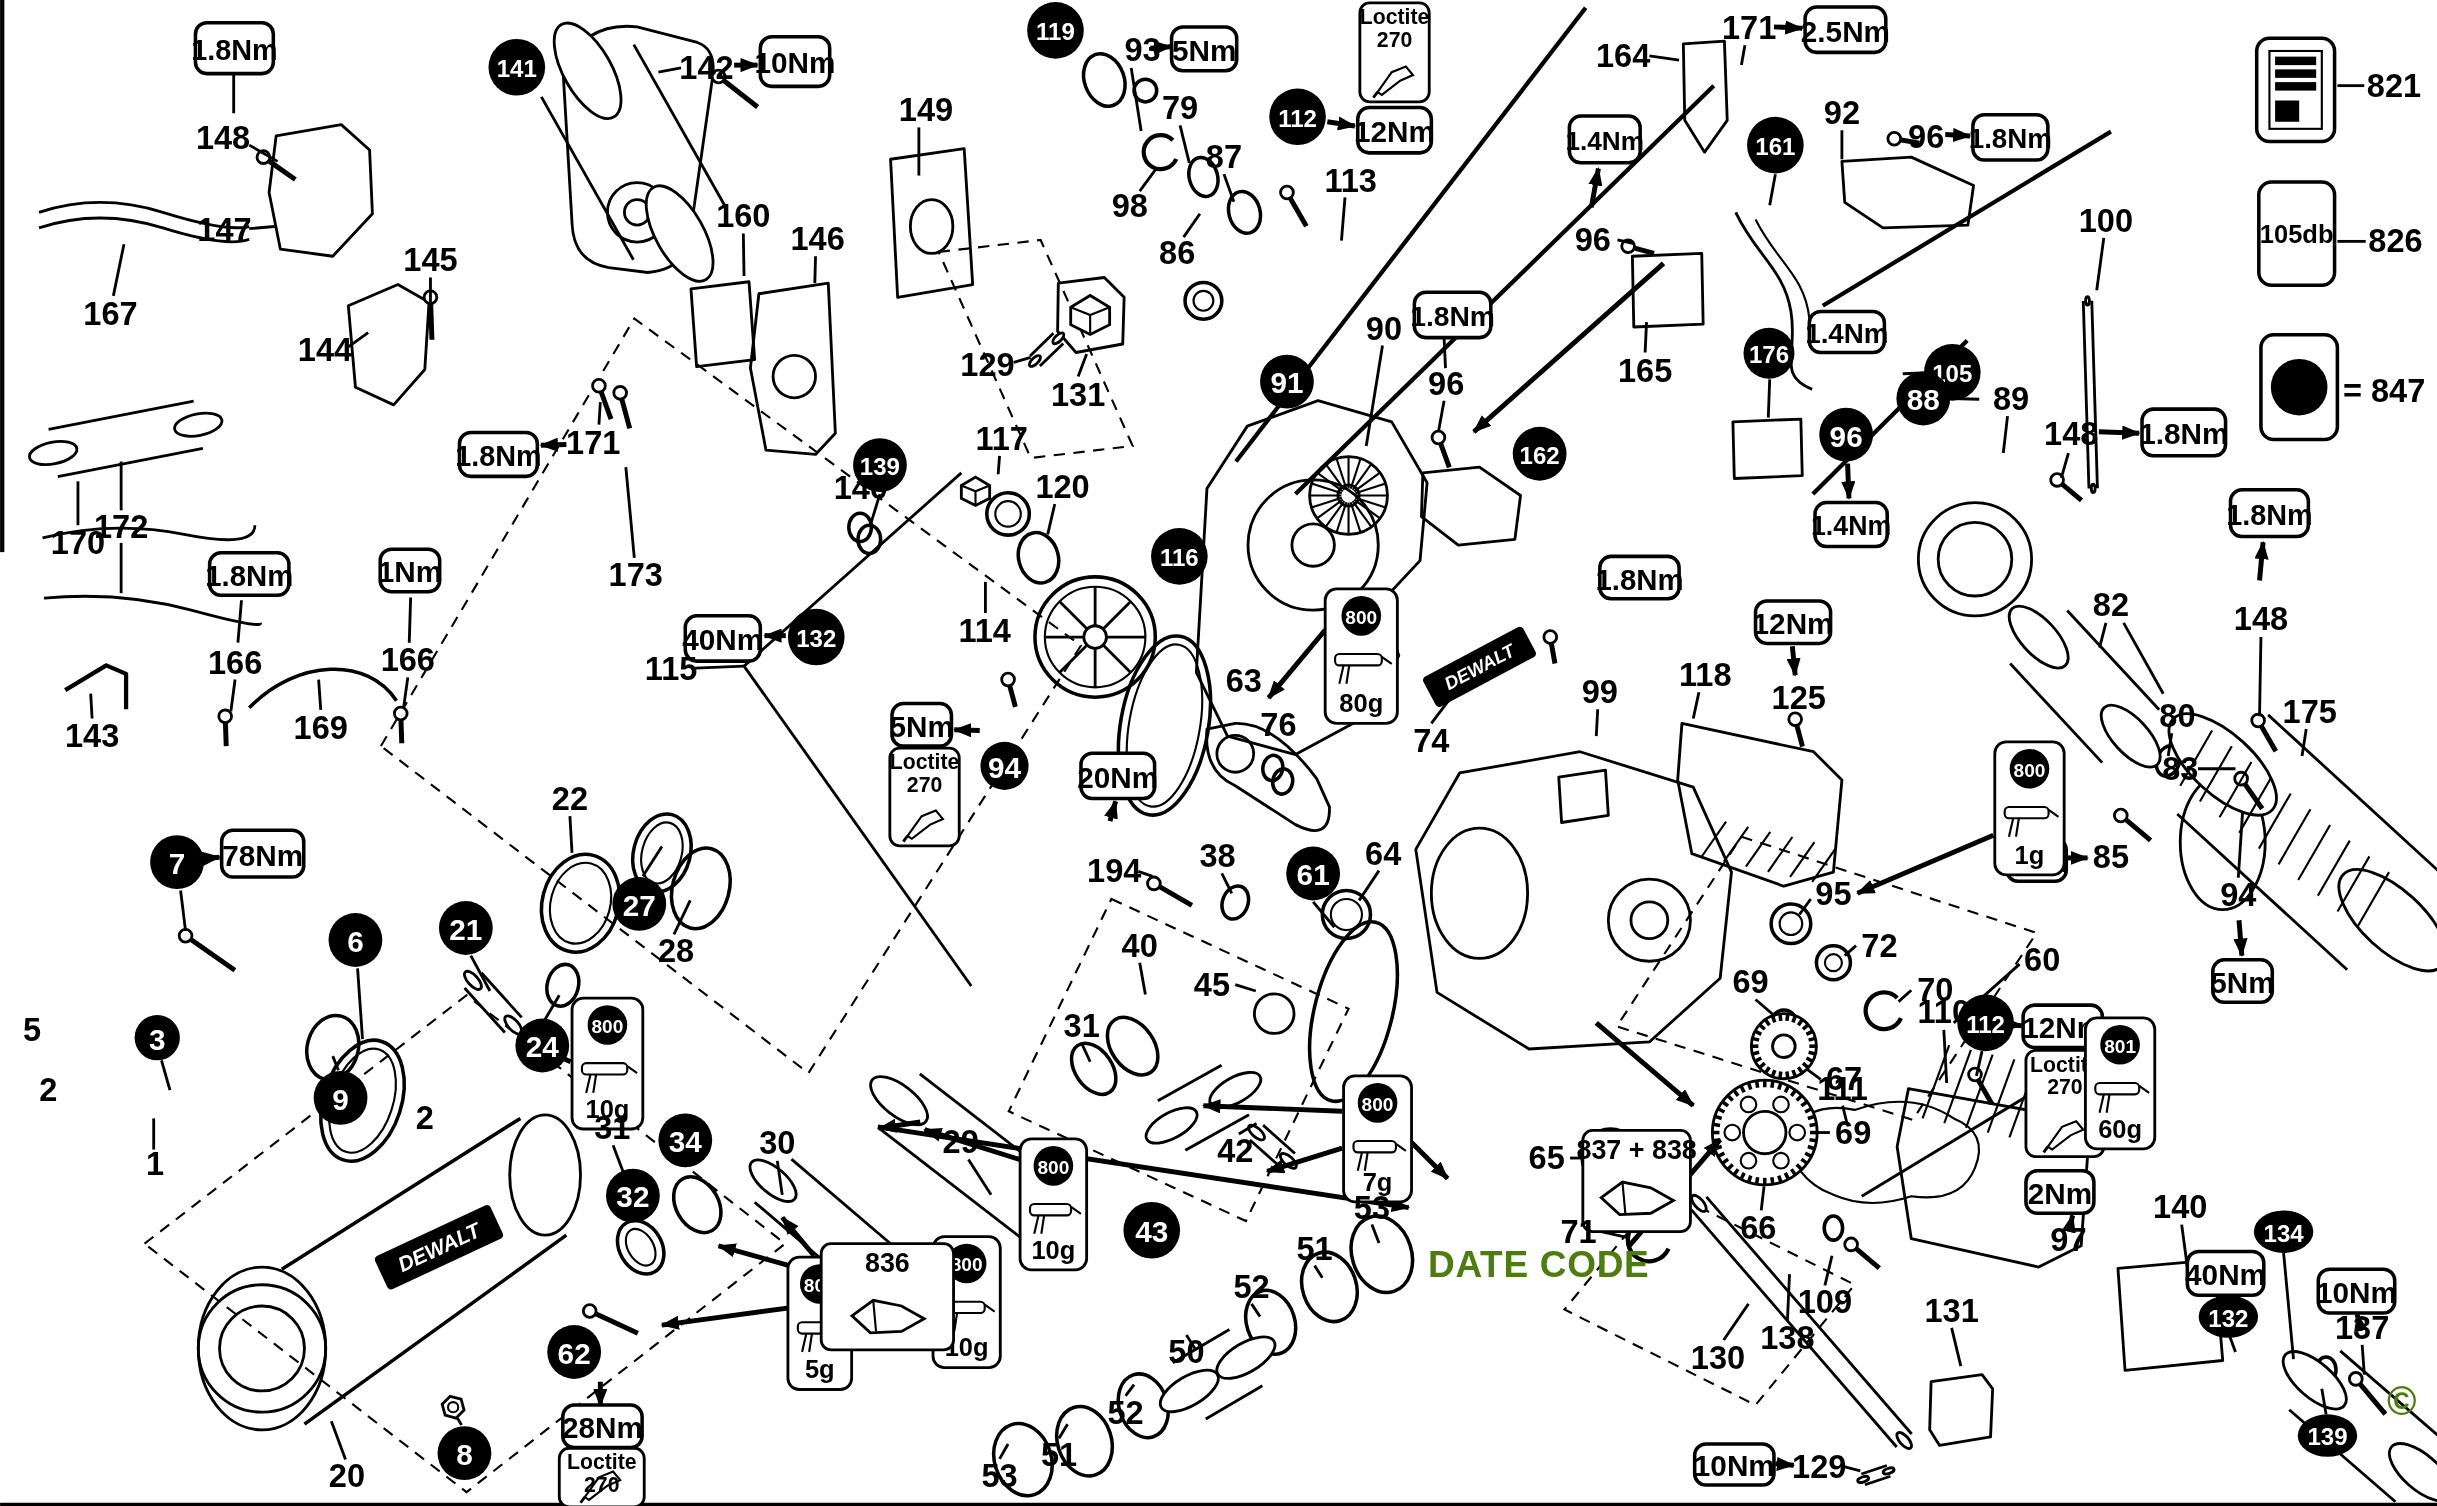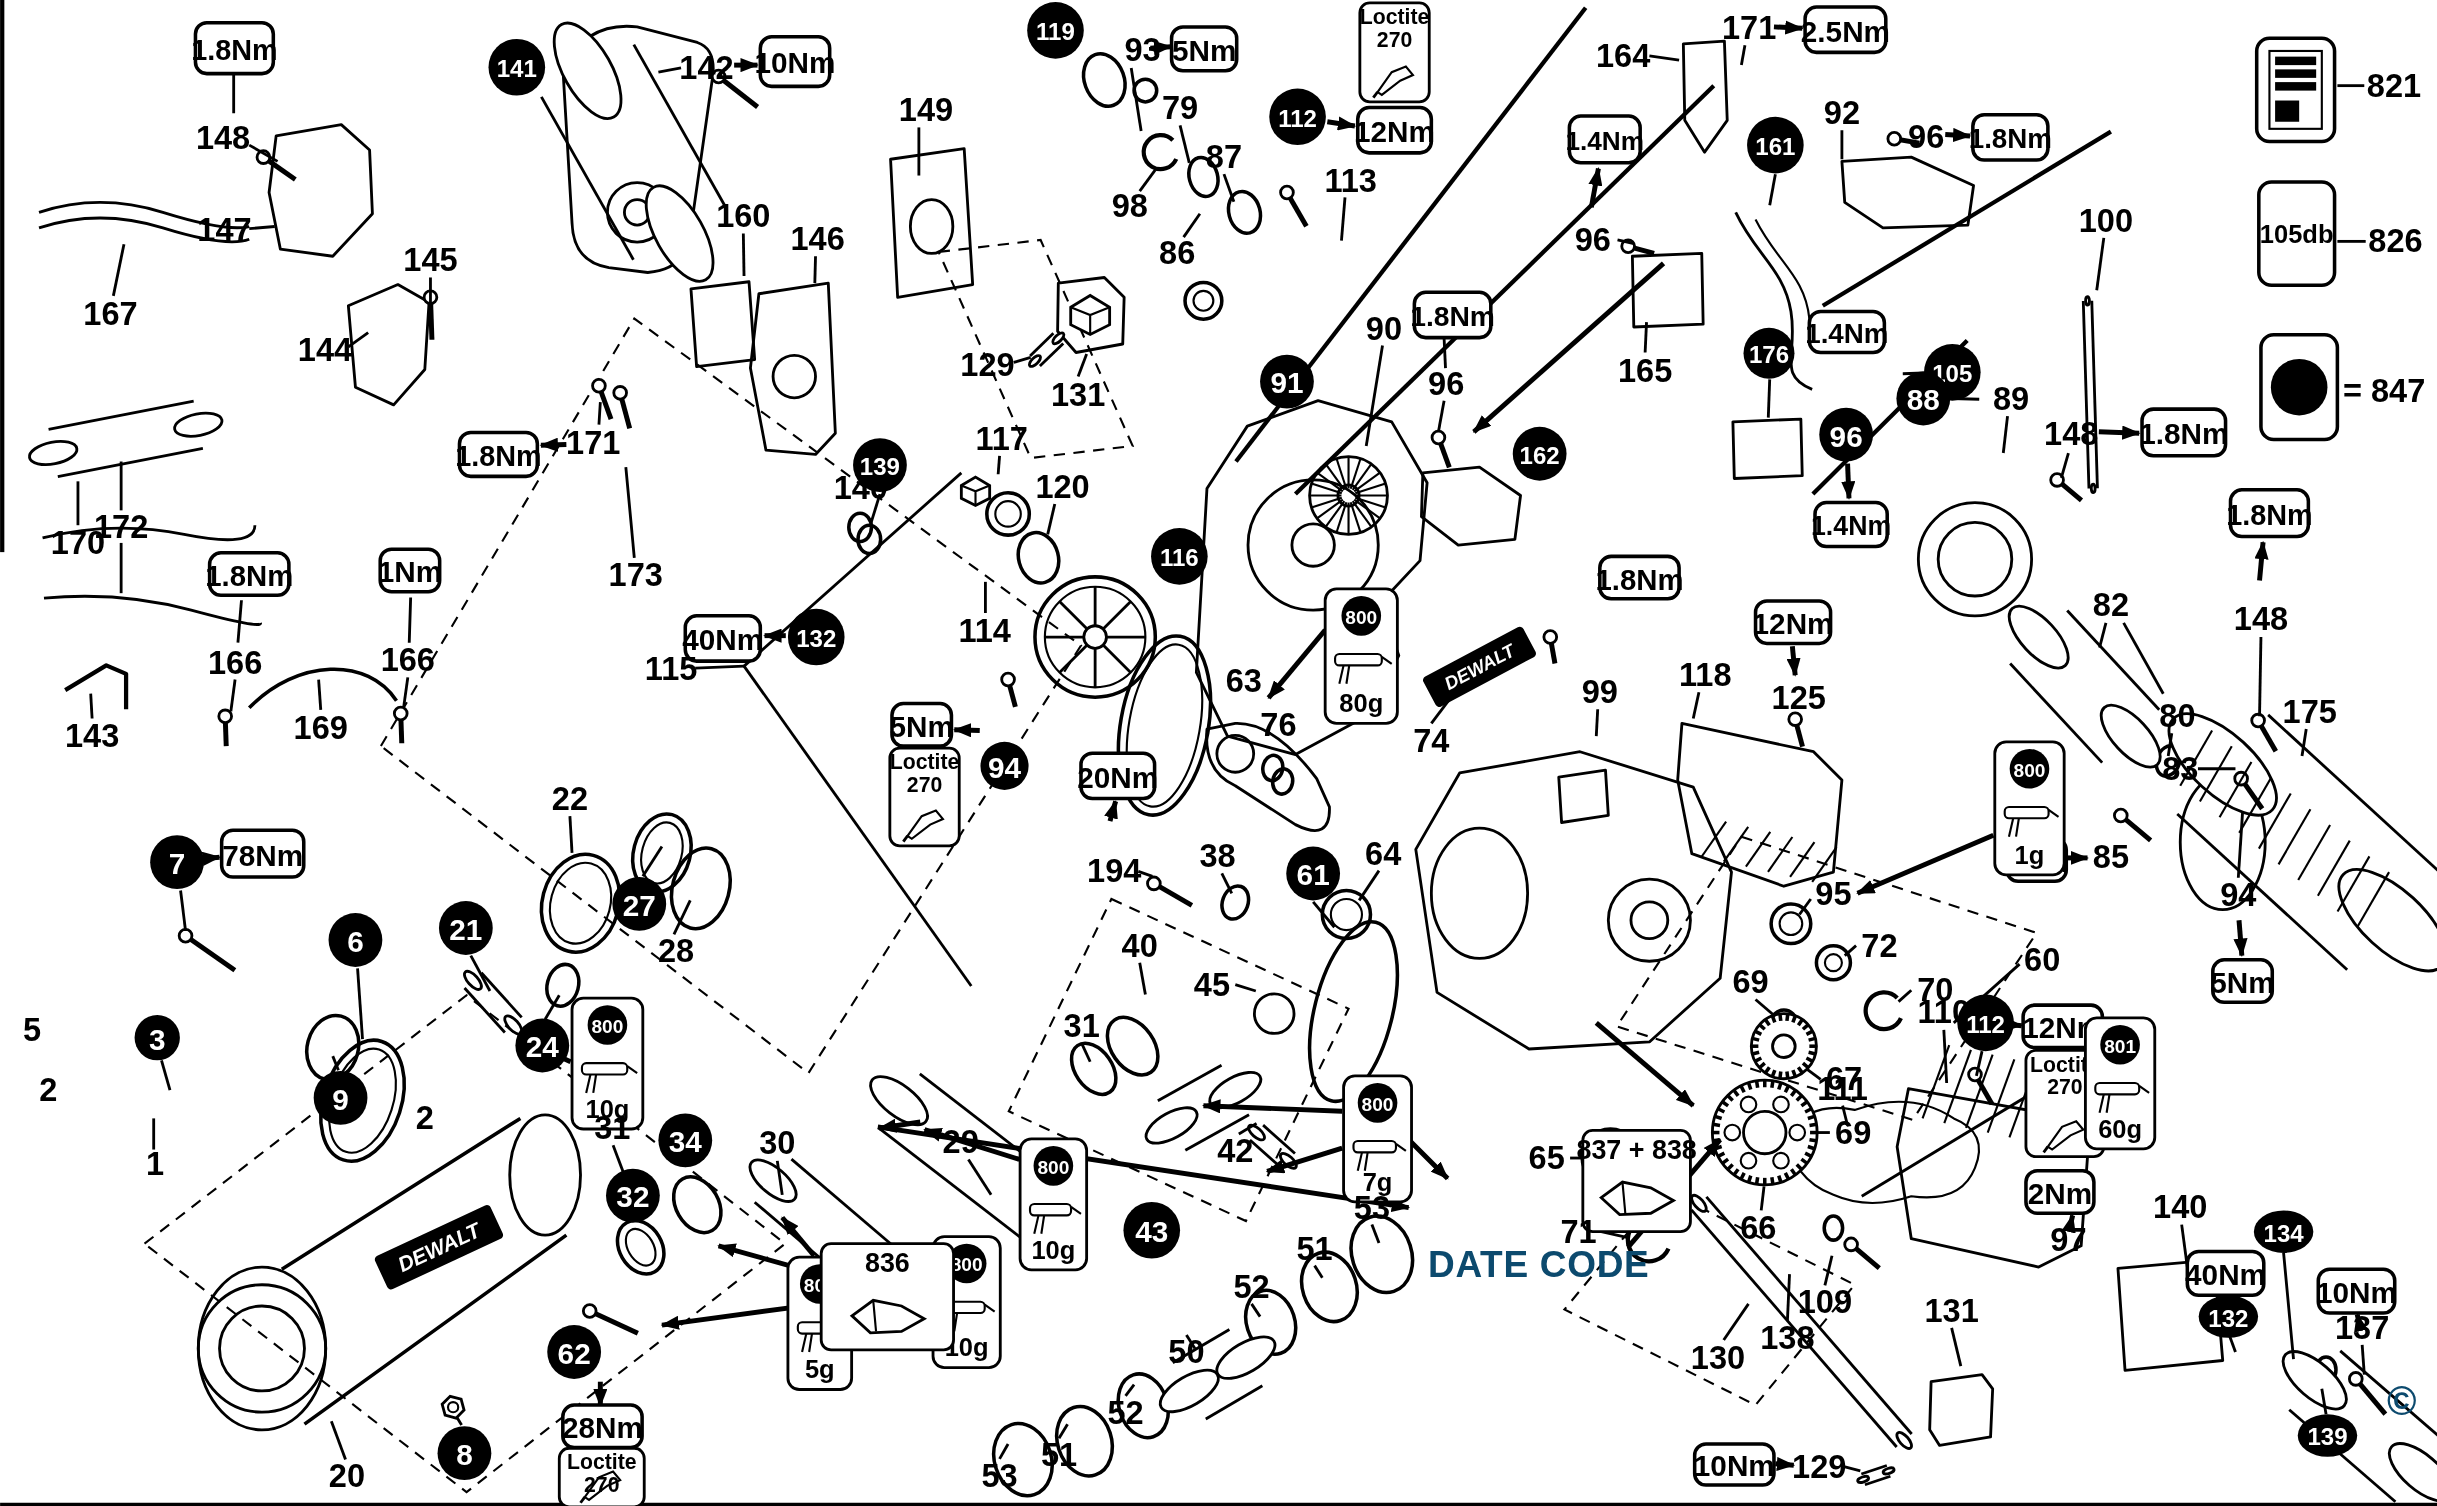--- a/index.html
+++ b/index.html
@@ -1,19 +1,19 @@
 <!DOCTYPE html>
 <html style="font-size:11.3px"><head>
 <meta charset="utf-8">
 <style>
   html,body{margin:0;padding:0;background:#fff;}
   #stage{position:relative;width:2438px;height:1507px;background:#ffffff;overflow:hidden;
          font-family:"Liberation Sans",sans-serif;}
   #diagram-svg{position:absolute;left:0;top:0;}
-  .overlay-text{position:absolute;color:#0c4a6e;font-weight:bold;white-space:nowrap;}
+  .overlay-text{position:absolute;color:#4d7c0f;font-weight:bold;white-space:nowrap;}
   #date-code{left:1428px;top:1244px;font-size:37px;letter-spacing:0.7px;}
   #copyright{left:2387px;top:1379px;font-size:40px;}
 </style>
 </head>
 <body>
 
 <div id="stage">
   <svg id="diagram-svg" width="2438" height="1507" viewBox="0 0 3444 2129">
       <defs>
         <marker id="ah" markerWidth="26" markerHeight="20" refX="24" refY="10" orient="auto" markerUnits="userSpaceOnUse">

